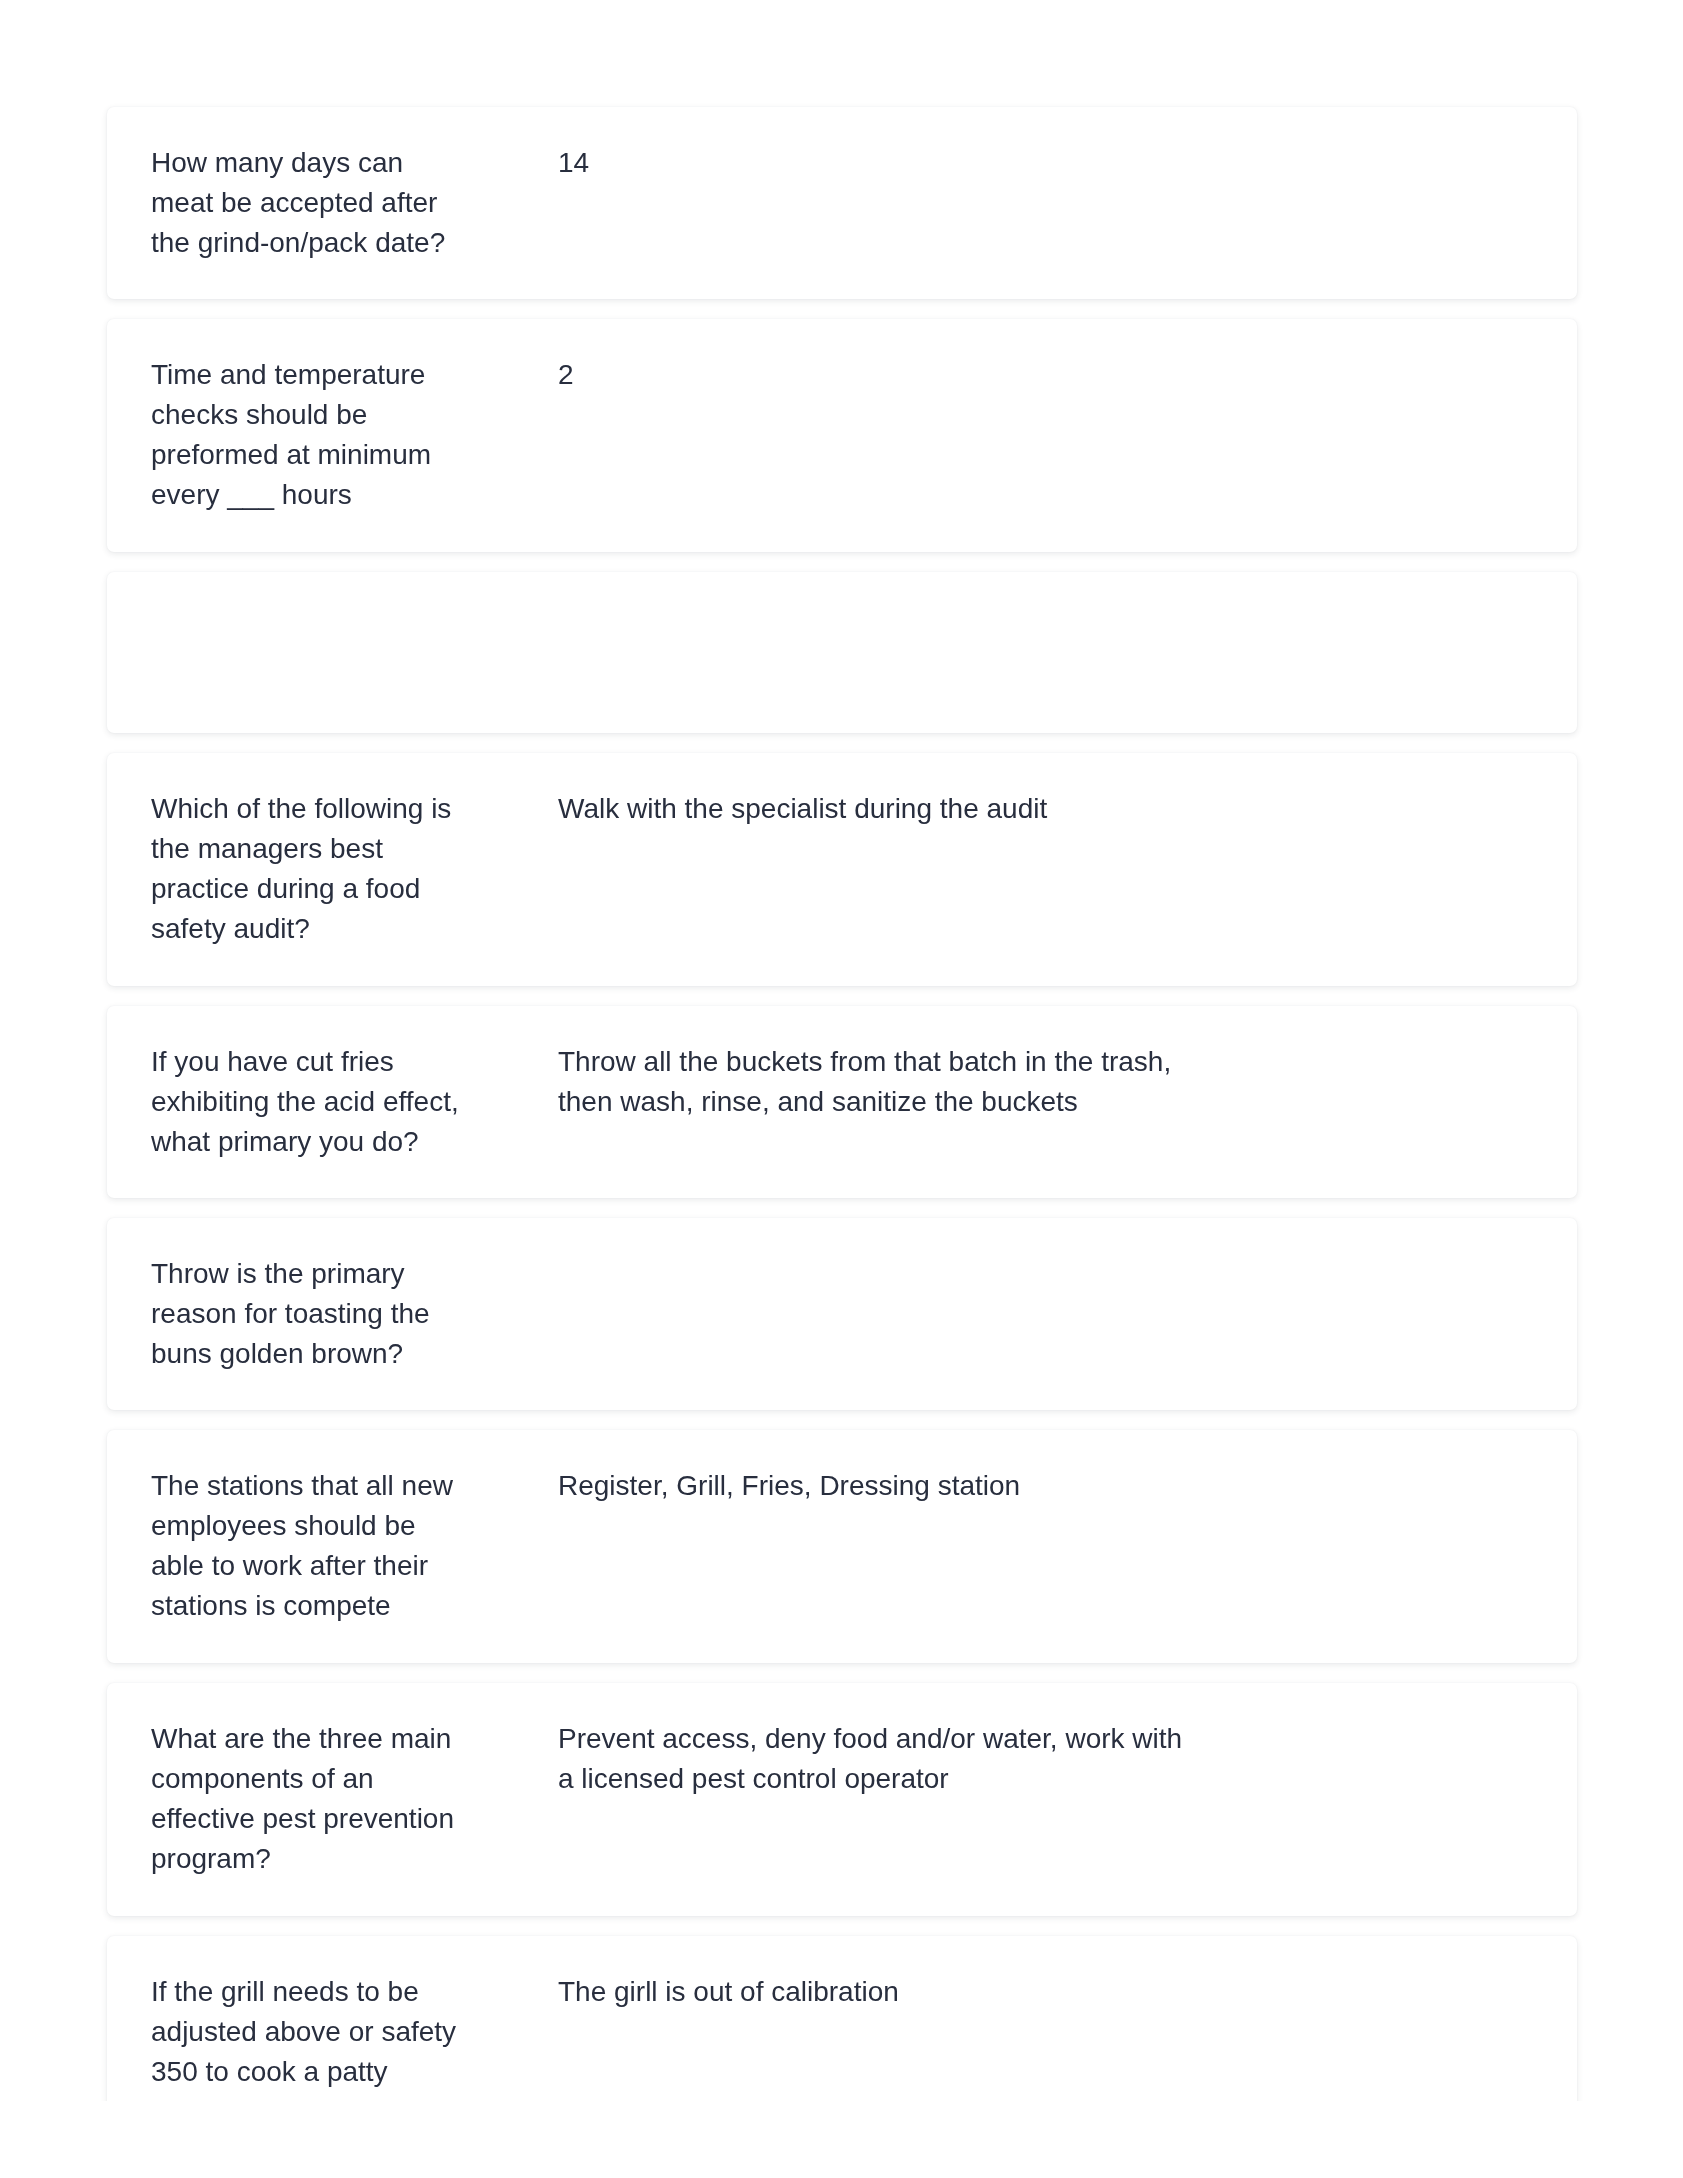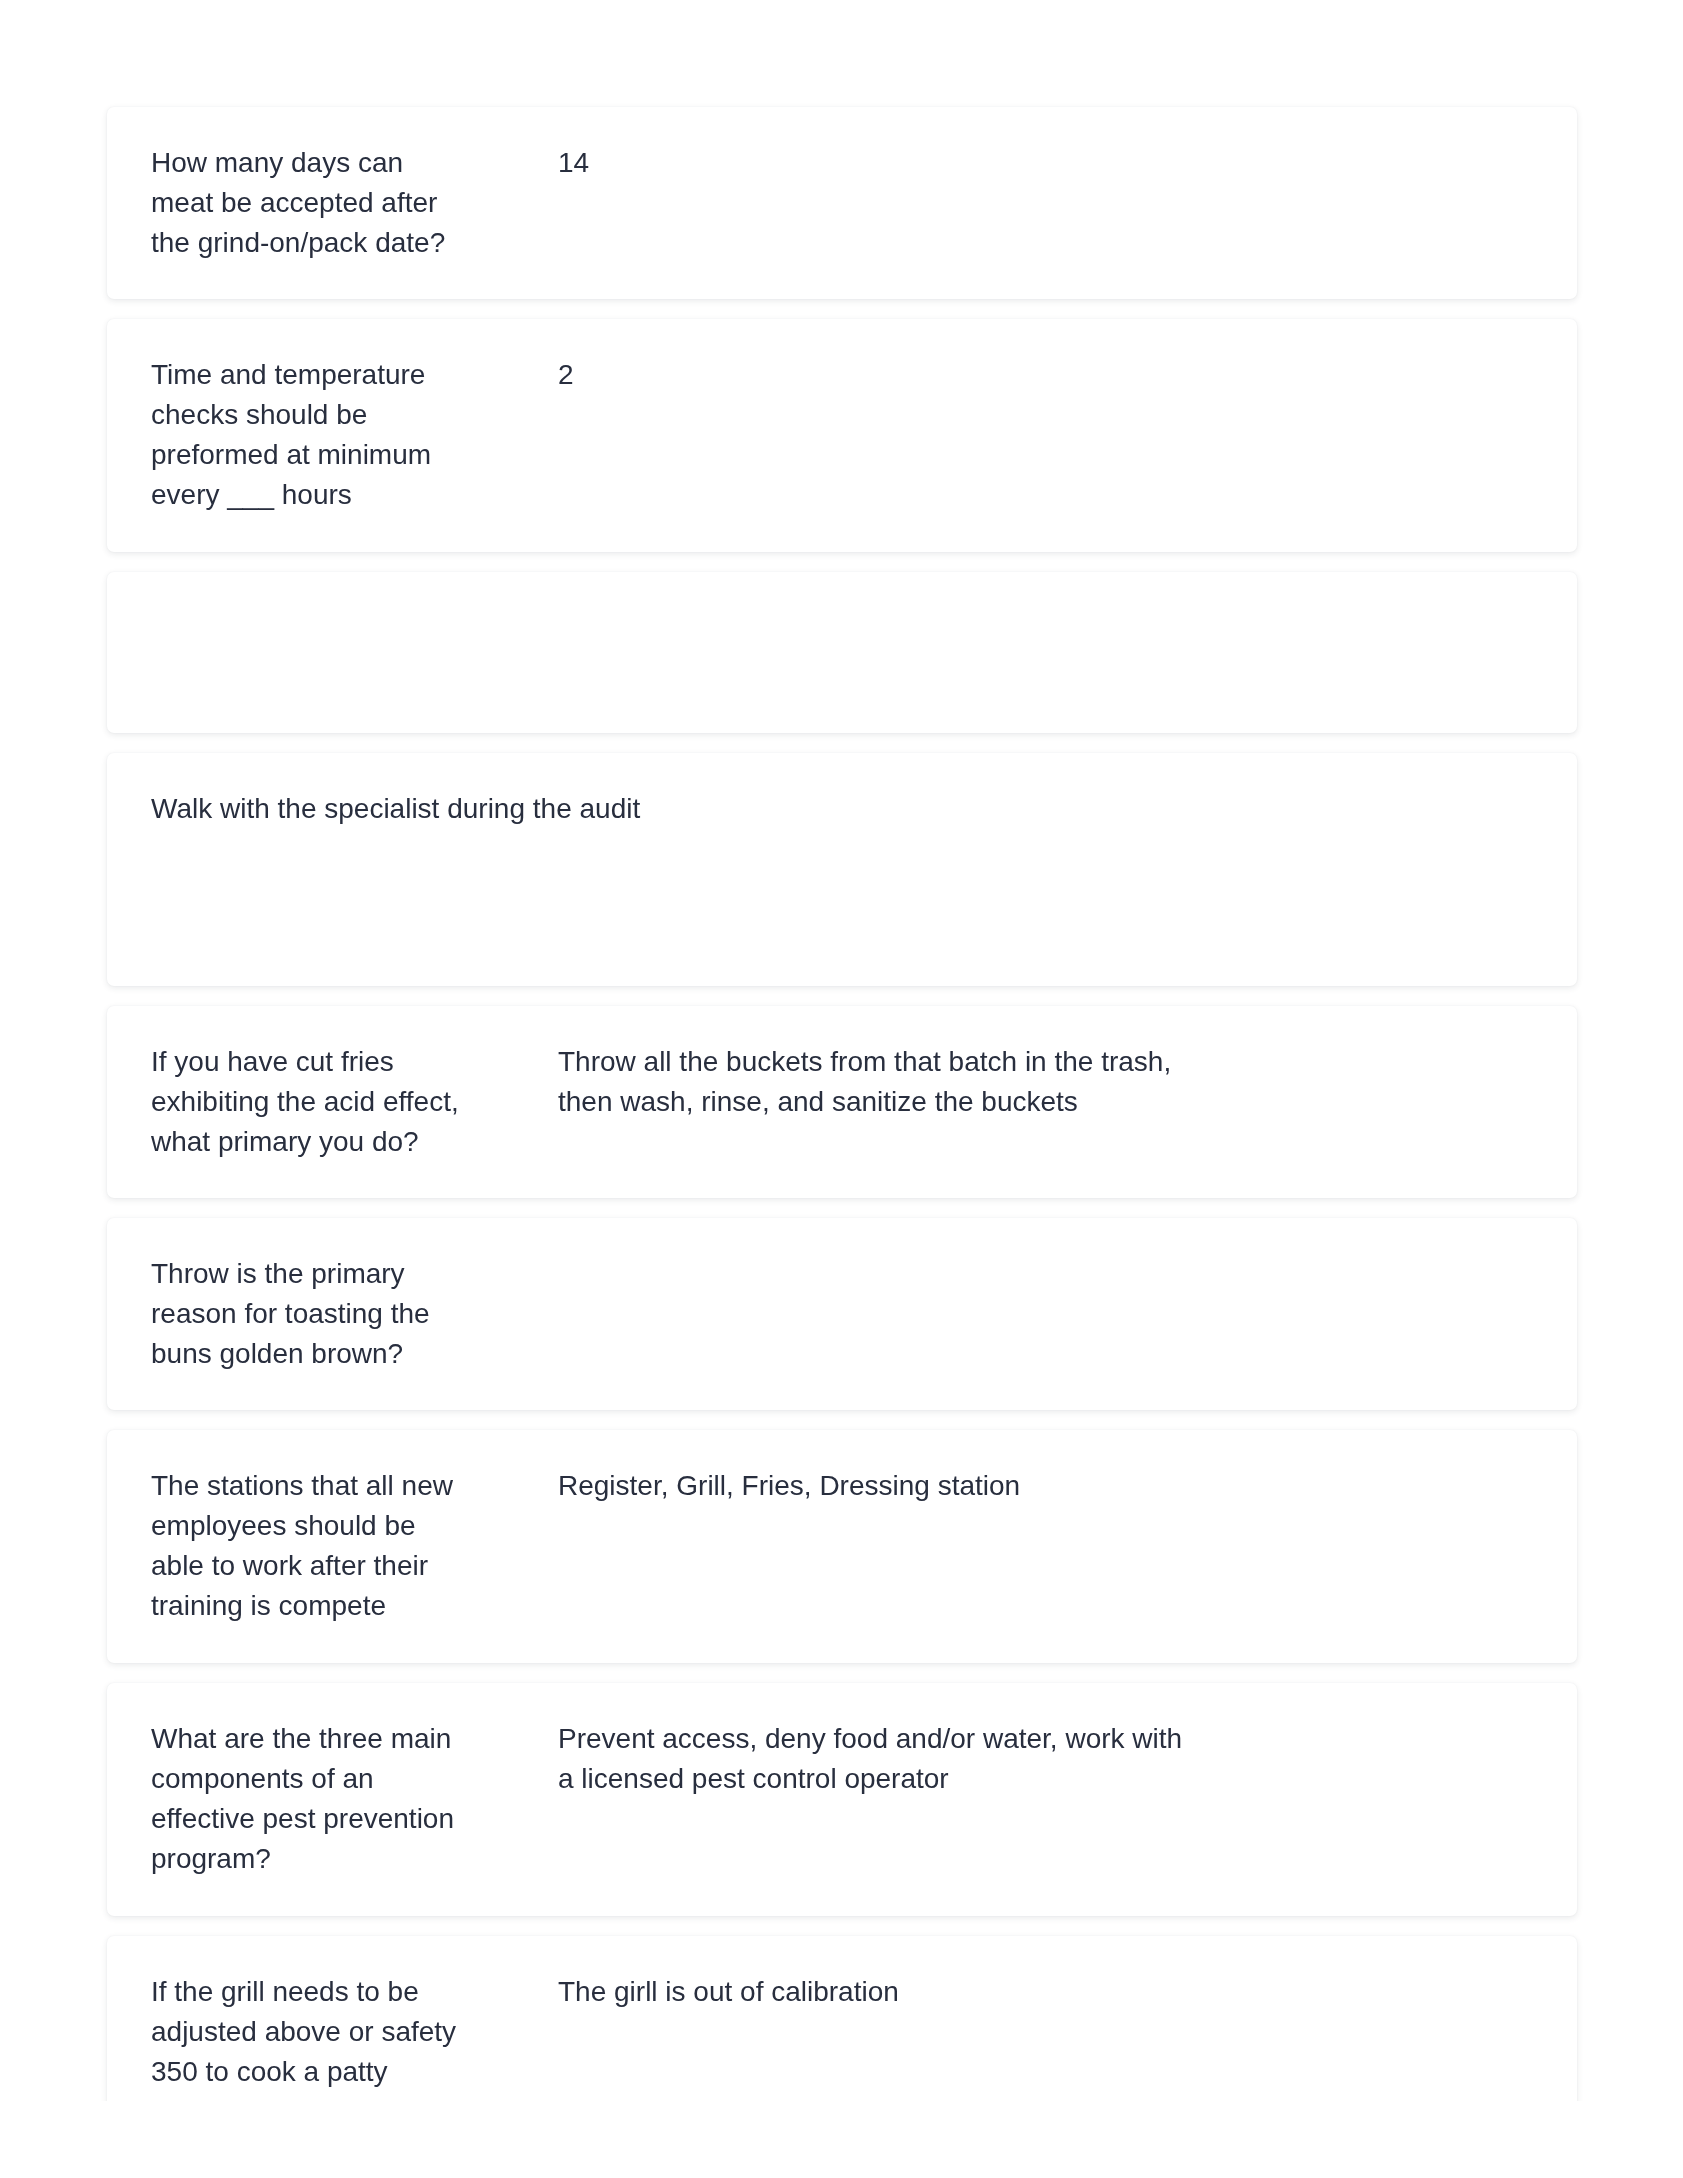--- a/index.html
+++ b/index.html
@@ -91,20 +91,26 @@
         <span class="line">2</span>
       </div>
     </div>
 
     <div class="card empty">
       <div class="term"></div>
       <div class="definition"></div>
     </div>
 
     <div class="card four">
+      <div class="term">
+        <span class="line">Which of the following is</span>
+        <span class="line">the managers best</span>
+        <span class="line">practice during a food</span>
+        <span class="line">safety audit?</span>
+      </div>
       <div class="definition">
         <span class="line">Walk with the specialist during the audit</span>
       </div>
     </div>
 
     <div class="card three">
       <div class="term">
         <span class="line">If you have cut fries</span>
         <span class="line">exhibiting the acid effect,</span>
         <span class="line">what primary you do?</span>
@@ -121,21 +127,21 @@
         <span class="line">reason for toasting the</span>
         <span class="line">buns golden brown?</span>
       </div>
     </div>
 
     <div class="card four">
       <div class="term">
         <span class="line">The stations that all new</span>
         <span class="line">employees should be</span>
         <span class="line">able to work after their</span>
-        <span class="line">training is compete</span>
+        <span class="line">stations is compete</span>
       </div>
       <div class="definition">
         <span class="line">Register, Grill, Fries, Dressing station</span>
       </div>
     </div>
 
     <div class="card four">
       <div class="term">
         <span class="line">What are the three main</span>
         <span class="line">components of an</span>

